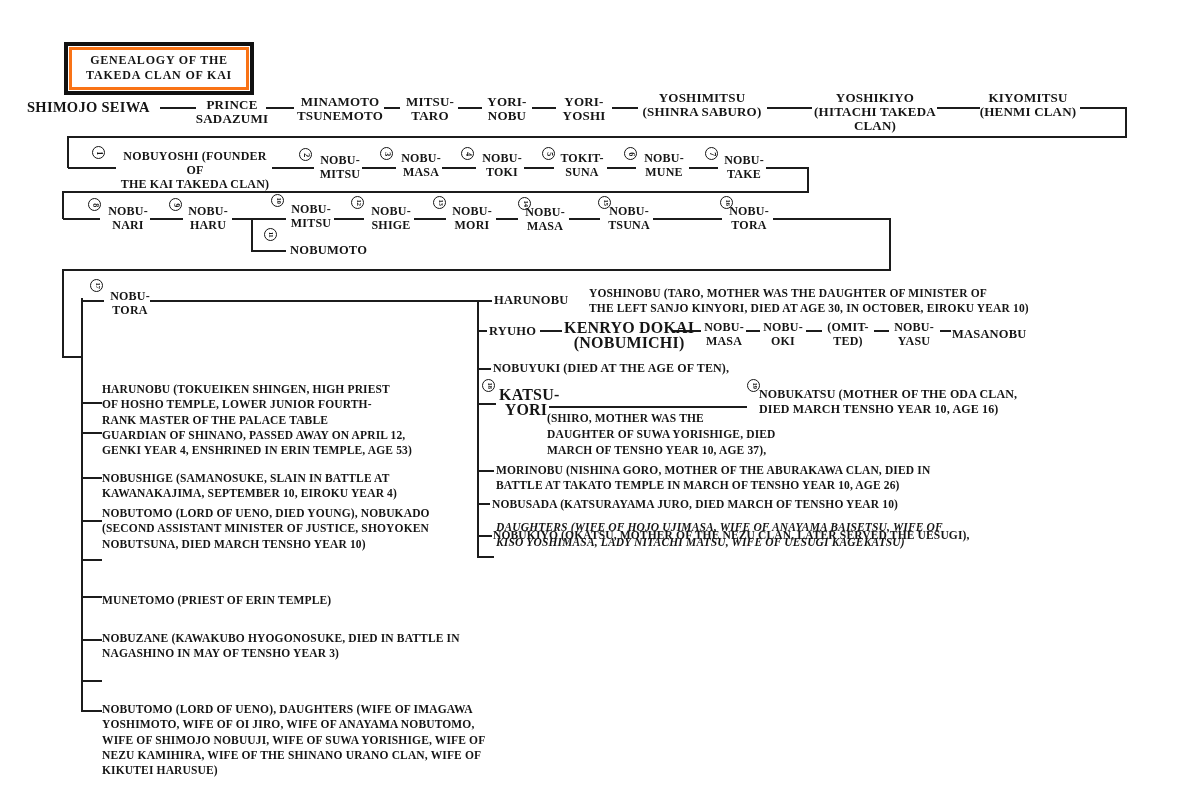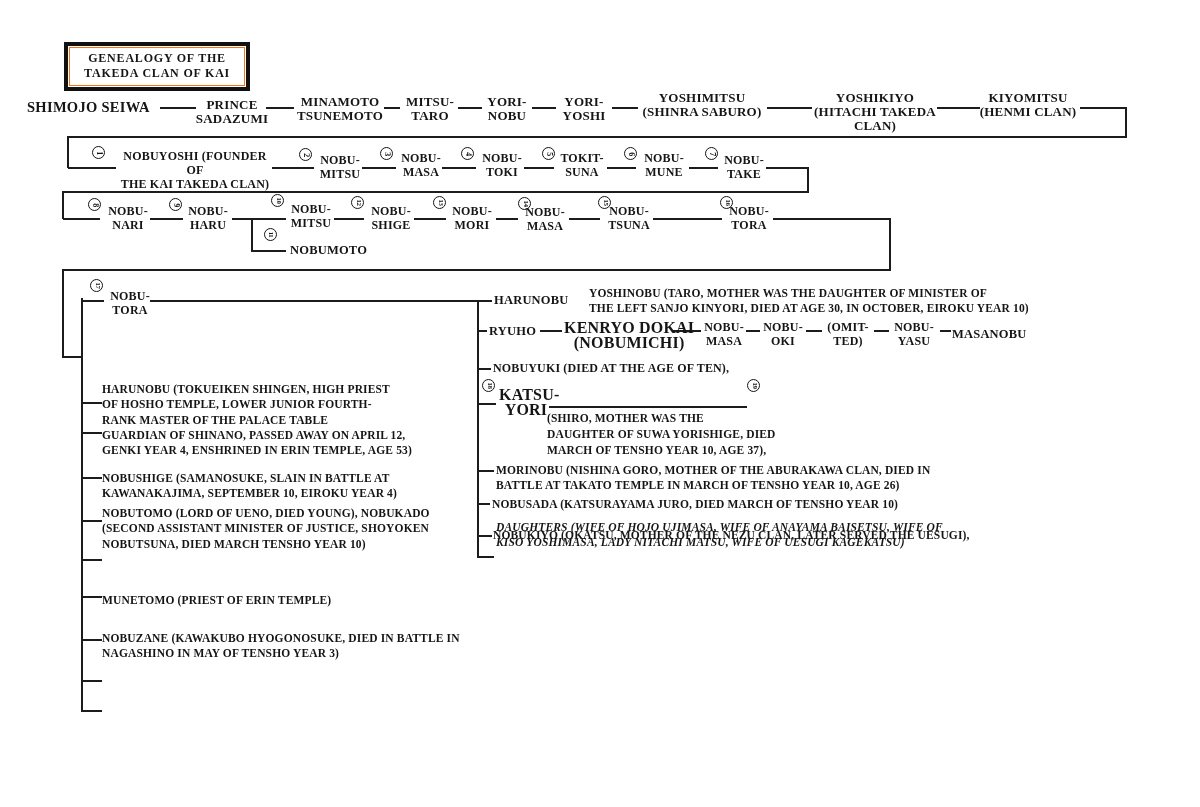--- a/index.html
+++ b/index.html
@@ -18,21 +18,21 @@
   .cnum{
     position:absolute;width:13px;height:13px;border:1.5px solid #151515;border-radius:50%;
     box-sizing:border-box;display:flex;align-items:center;justify-content:center;background:#fff;
   }
   .cnum span{font-size:8px;font-weight:bold;transform:rotate(90deg);letter-spacing:-.5px;line-height:1;}
   .cnum.two span{font-size:7px;}
   #titlebox{
     position:absolute;left:64px;top:42px;border:4px solid #111;background:#fff;padding:1px;
   }
   #titlebox .inner{
-    border:1px solid #f97316;padding:3px 14px 4px 14px;text-align:center;
+    border:3px solid #f97316;padding:3px 14px 4px 14px;text-align:center;
     font-weight:bold;font-size:12px;line-height:15px;letter-spacing:.8px;white-space:pre-line;
   }
 </style>
 </head>
 <body>
 
 <div id="canvas">
 
   <svg id="lines" width="1200" height="807" viewBox="0 0 1200 807">
     <path fill="none" stroke="#1c1c1c" stroke-width="2" shape-rendering="crispEdges" d="
@@ -190,20 +190,22 @@
       <span>18</span>
     </div>
   <div class="lbl node-left" style="left:499px;top:387px;width:54px;">KATSU-
 YORI</div>
   <div class="lbl desc" style="left:547px;top:410px;line-height:16px;">(SHIRO, MOTHER WAS THE
 DAUGHTER OF SUWA YORISHIGE, DIED
 MARCH OF TENSHO YEAR 10, AGE 37),</div>
   <div class="cnum two" style="left:747px;top:379px;">
       <span>19</span>
     </div>
+  <div class="lbl desc" style="left:759px;top:387px;font-size:12px;">NOBUKATSU (MOTHER OF THE ODA CLAN,
+DIED MARCH TENSHO YEAR 10, AGE 16)</div>
 
   <div class="lbl desc" style="left:496px;top:463px;">MORINOBU (NISHINA GORO, MOTHER OF THE ABURAKAWA CLAN, DIED IN
 BATTLE AT TAKATO TEMPLE IN MARCH OF TENSHO YEAR 10, AGE 26)</div>
   <div class="lbl desc" style="left:492px;top:497px;">NOBUSADA (KATSURAYAMA JURO, DIED MARCH OF TENSHO YEAR 10)</div>
   <div class="lbl desc" style="left:493px;top:528px;">NOBUKIYO (OKATSU, MOTHER OF THE NEZU CLAN, LATER SERVED THE UESUGI),</div>
   <div class="lbl desc" style="left:496px;top:520px;font-style:italic;">DAUGHTERS (WIFE OF HOJO UJIMASA, WIFE OF ANAYAMA BAISETSU, WIFE OF
 KISO YOSHIMASA, LADY NITACHI MATSU, WIFE OF UESUGI KAGEKATSU)</div>
 
   <div class="lbl desc" style="left:102px;top:382px;">HARUNOBU (TOKUEIKEN SHINGEN, HIGH PRIEST
 OF HOSHO TEMPLE, LOWER JUNIOR FOURTH-
@@ -211,14 +213,19 @@
   <div class="lbl desc" style="left:102px;top:428px;">GUARDIAN OF SHINANO, PASSED AWAY ON APRIL 12,
 GENKI YEAR 4, ENSHRINED IN ERIN TEMPLE, AGE 53)</div>
   <div class="lbl desc" style="left:102px;top:471px;">NOBUSHIGE (SAMANOSUKE, SLAIN IN BATTLE AT
 KAWANAKAJIMA, SEPTEMBER 10, EIROKU YEAR 4)</div>
   <div class="lbl desc" style="left:102px;top:506px;">NOBUTOMO (LORD OF UENO, DIED YOUNG), NOBUKADO
 (SECOND ASSISTANT MINISTER OF JUSTICE, SHOYOKEN
 NOBUTSUNA, DIED MARCH TENSHO YEAR 10)</div>
   <div class="lbl desc" style="left:102px;top:593px;">MUNETOMO (PRIEST OF ERIN TEMPLE)</div>
   <div class="lbl desc" style="left:102px;top:631px;">NOBUZANE (KAWAKUBO HYOGONOSUKE, DIED IN BATTLE IN
 NAGASHINO IN MAY OF TENSHO YEAR 3)</div>
+  <div class="lbl desc" style="left:102px;top:702px;">NOBUTOMO (LORD OF UENO), DAUGHTERS (WIFE OF IMAGAWA
+YOSHIMOTO, WIFE OF OI JIRO, WIFE OF ANAYAMA NOBUTOMO,
+WIFE OF SHIMOJO NOBUUJI, WIFE OF SUWA YORISHIGE, WIFE OF
+NEZU KAMIHIRA, WIFE OF THE SHINANO URANO CLAN, WIFE OF
+KIKUTEI HARUSUE)</div>
 
 </div>
 
 </body></html>

